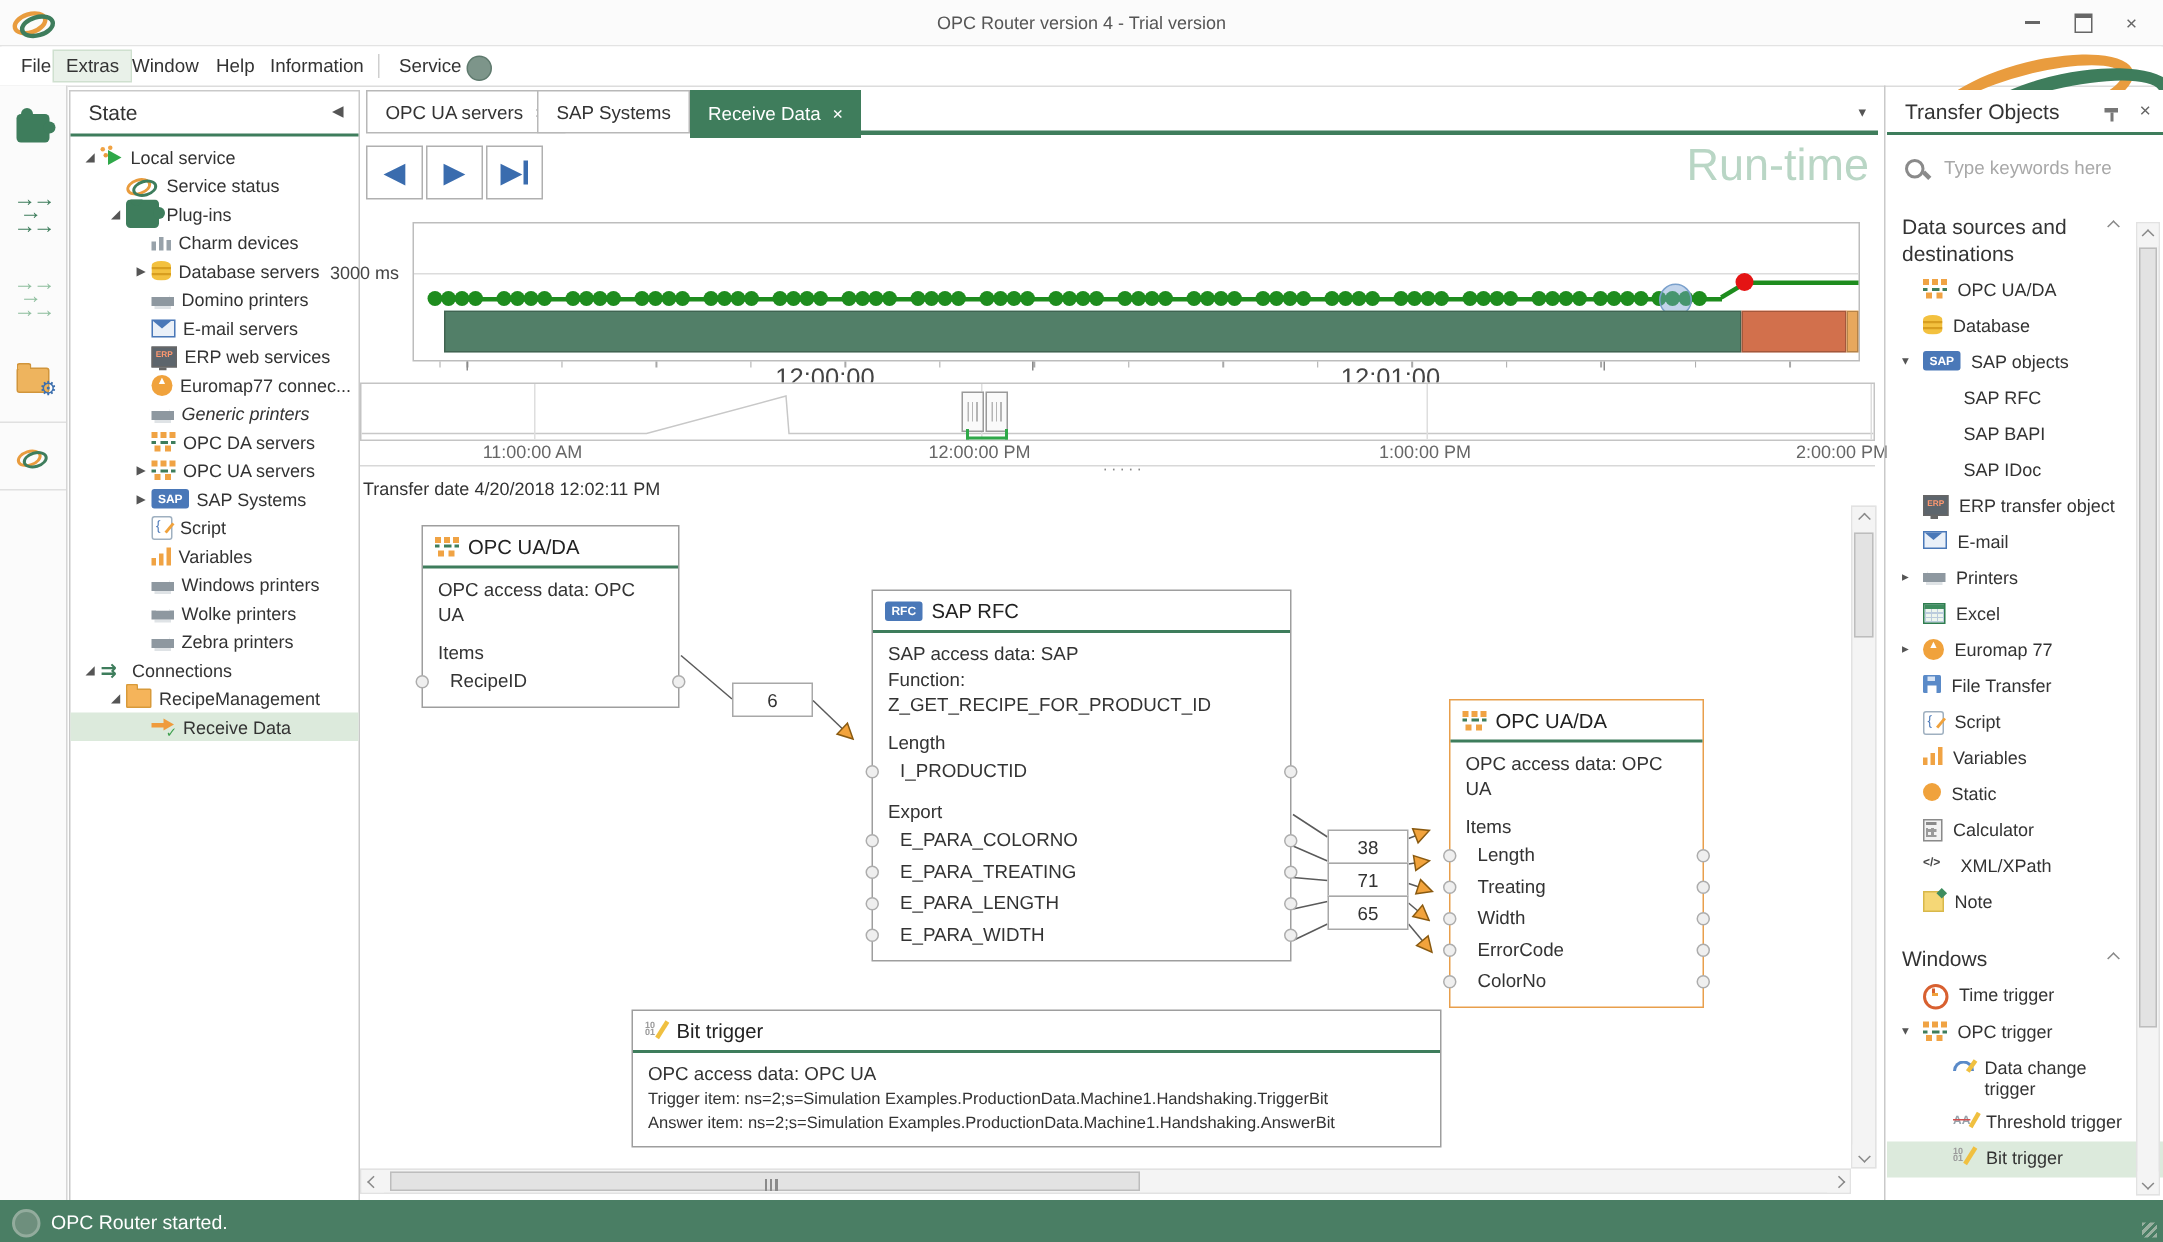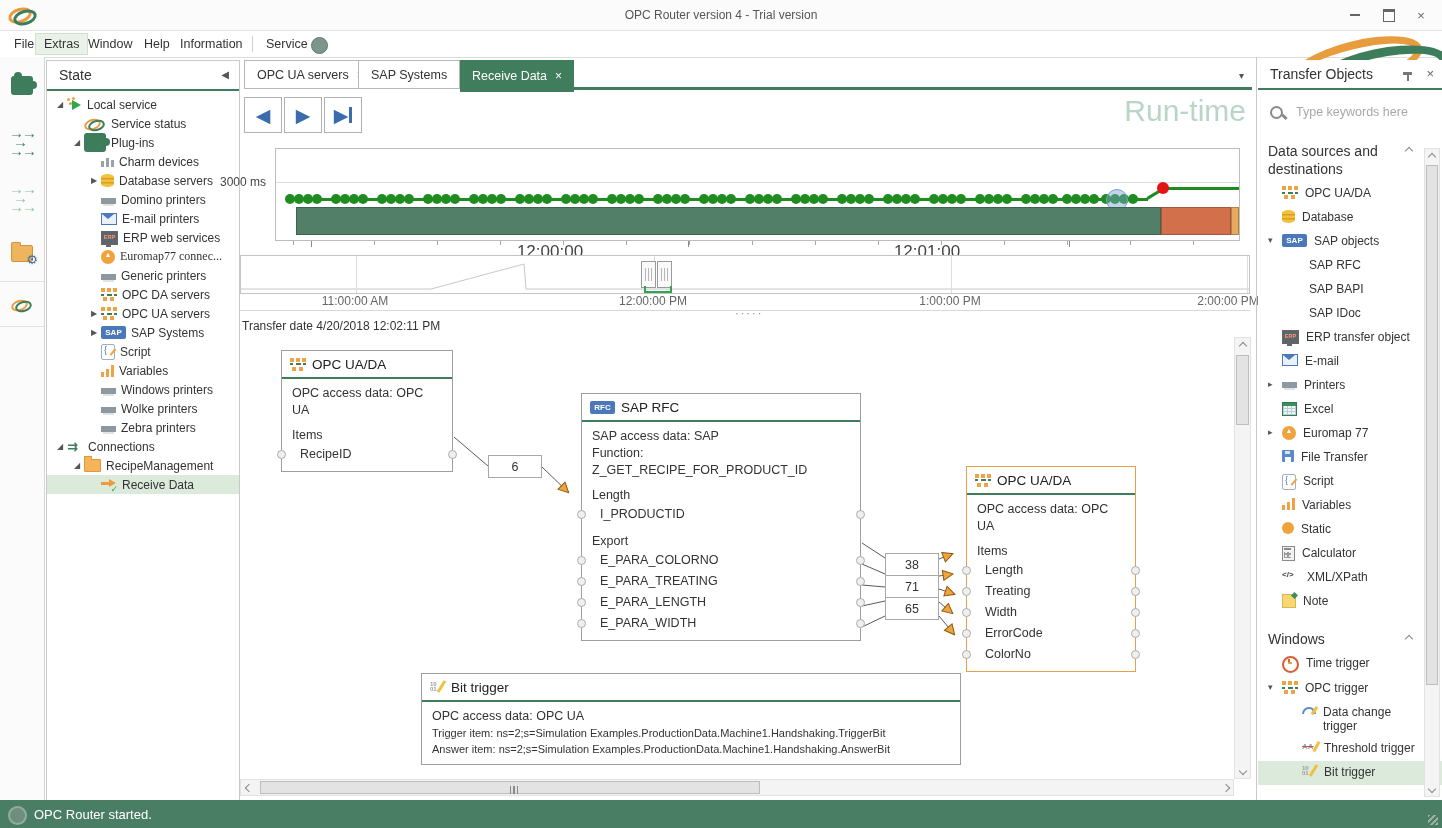--- a/index.html
+++ b/index.html
@@ -297,33 +297,33 @@
           <span class="lbl">Database servers</span>
         </div>
         <div class="trow" style="padding-left: 40px;">
           <span class="exp"></span>
           <span class="ic ic-printer"></span>
           <span class="lbl">Domino printers</span>
         </div>
         <div class="trow" style="padding-left: 40px;">
           <span class="exp"></span>
           <span class="ic ic-mail"></span>
-          <span class="lbl">E-mail printers</span>
+          <span class="lbl">E-mail servers</span>
         </div>
         <div class="trow" style="padding-left: 40px;">
           <span class="exp"></span>
           <span class="ic ic-erp"></span>
           <span class="lbl">ERP web services</span>
         </div>
-        <div class="trow" style="padding-left: 40px; font-family: Liberation Serif, serif;">
+        <div class="trow" style="padding-left: 40px;">
           <span class="exp"></span>
           <span class="ic ic-euromap"></span>
           <span class="lbl">Euromap77 connec...</span>
         </div>
-        <div class="trow" style="padding-left: 40px;">
+        <div class="trow" style="padding-left: 40px; font-style: italic;">
           <span class="exp"></span>
           <span class="ic ic-printer"></span>
           <span class="lbl">Generic printers</span>
         </div>
         <div class="trow" style="padding-left: 40px;">
           <span class="exp"></span>
           <span class="ic ic-opc"></span>
           <span class="lbl">OPC DA servers</span>
         </div>
         <div class="trow" style="padding-left: 40px;">

